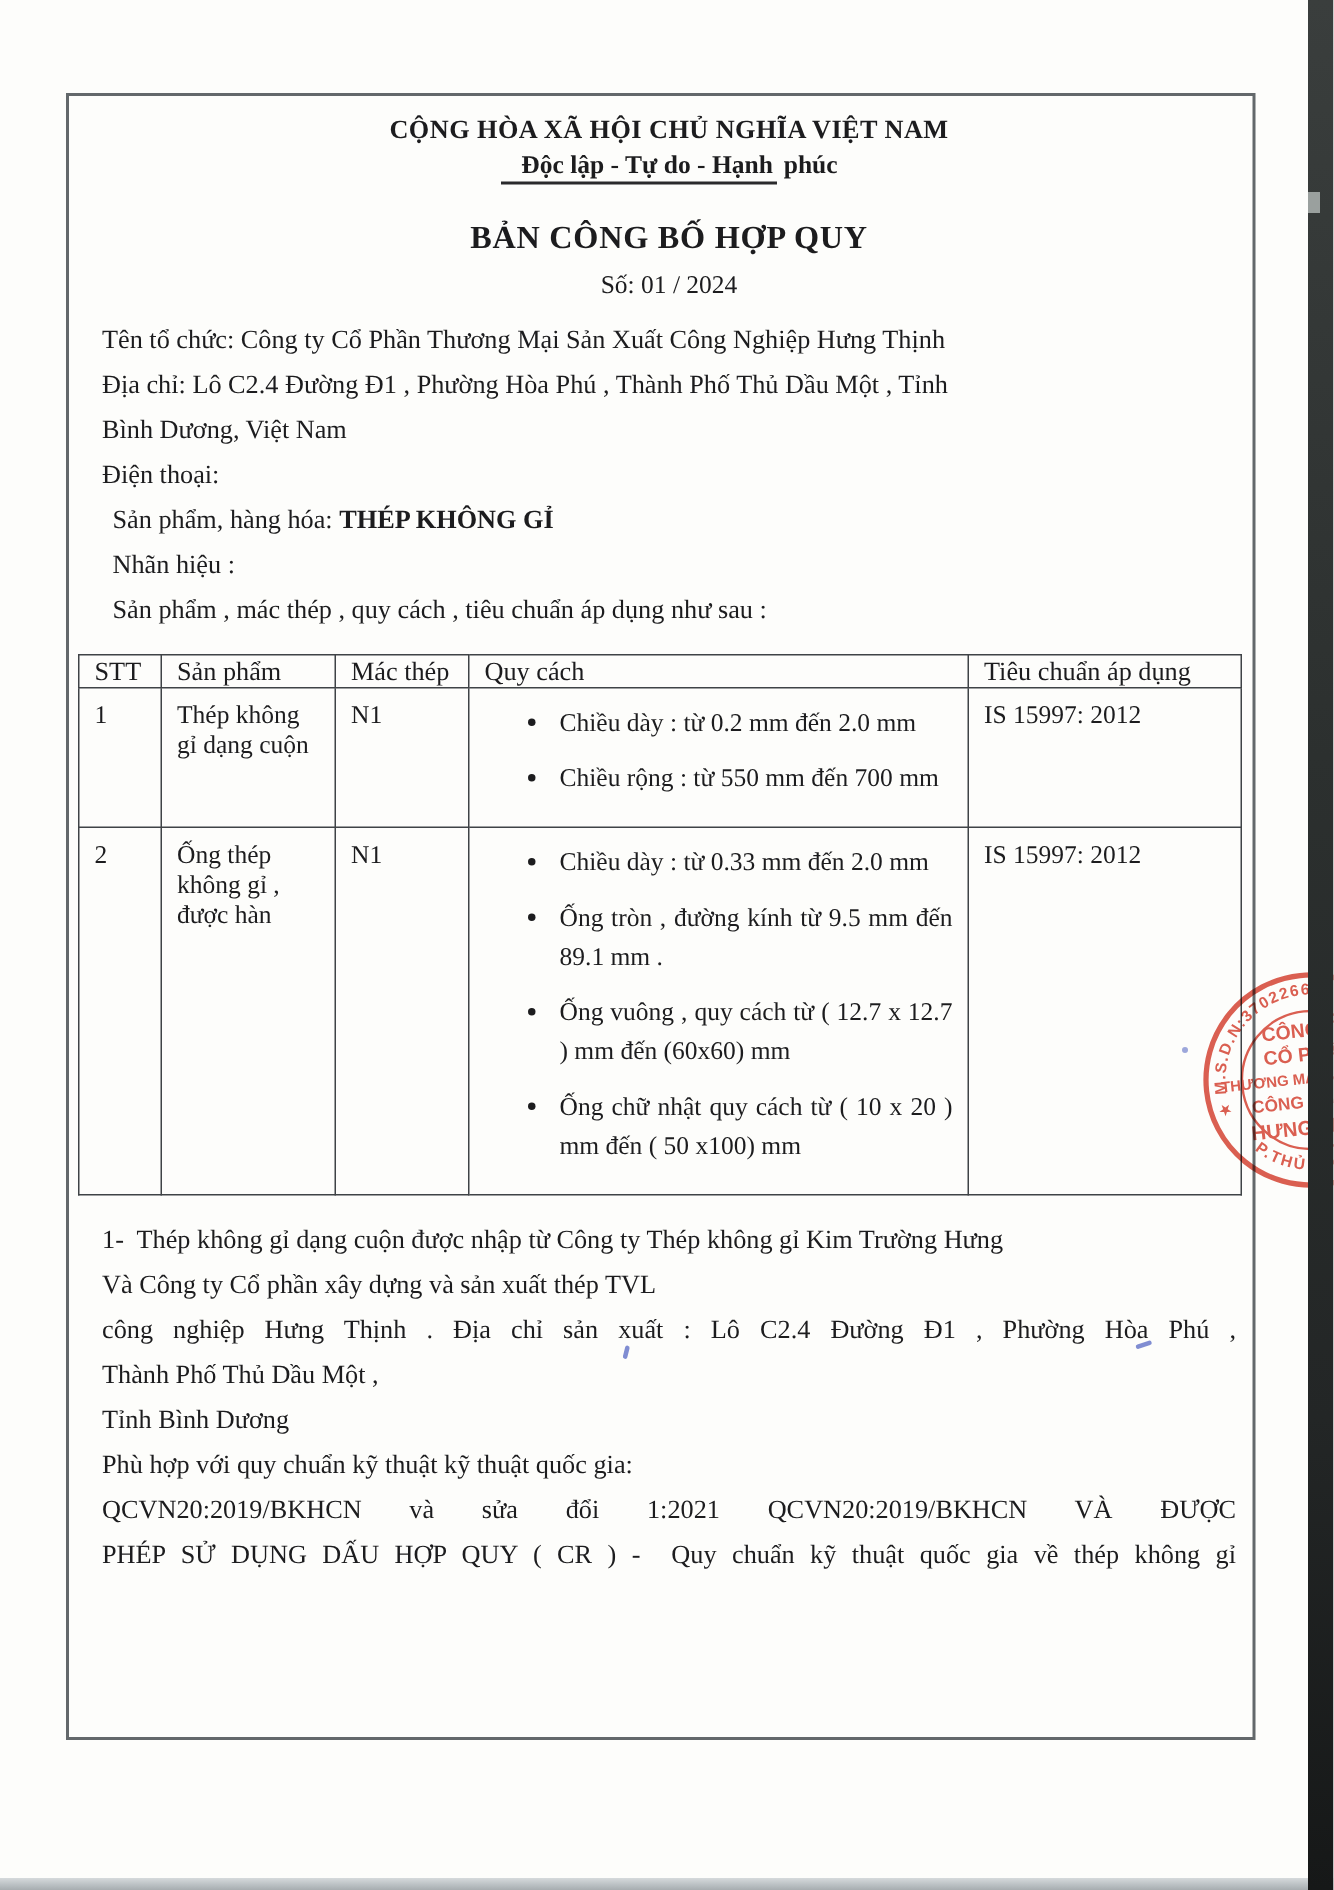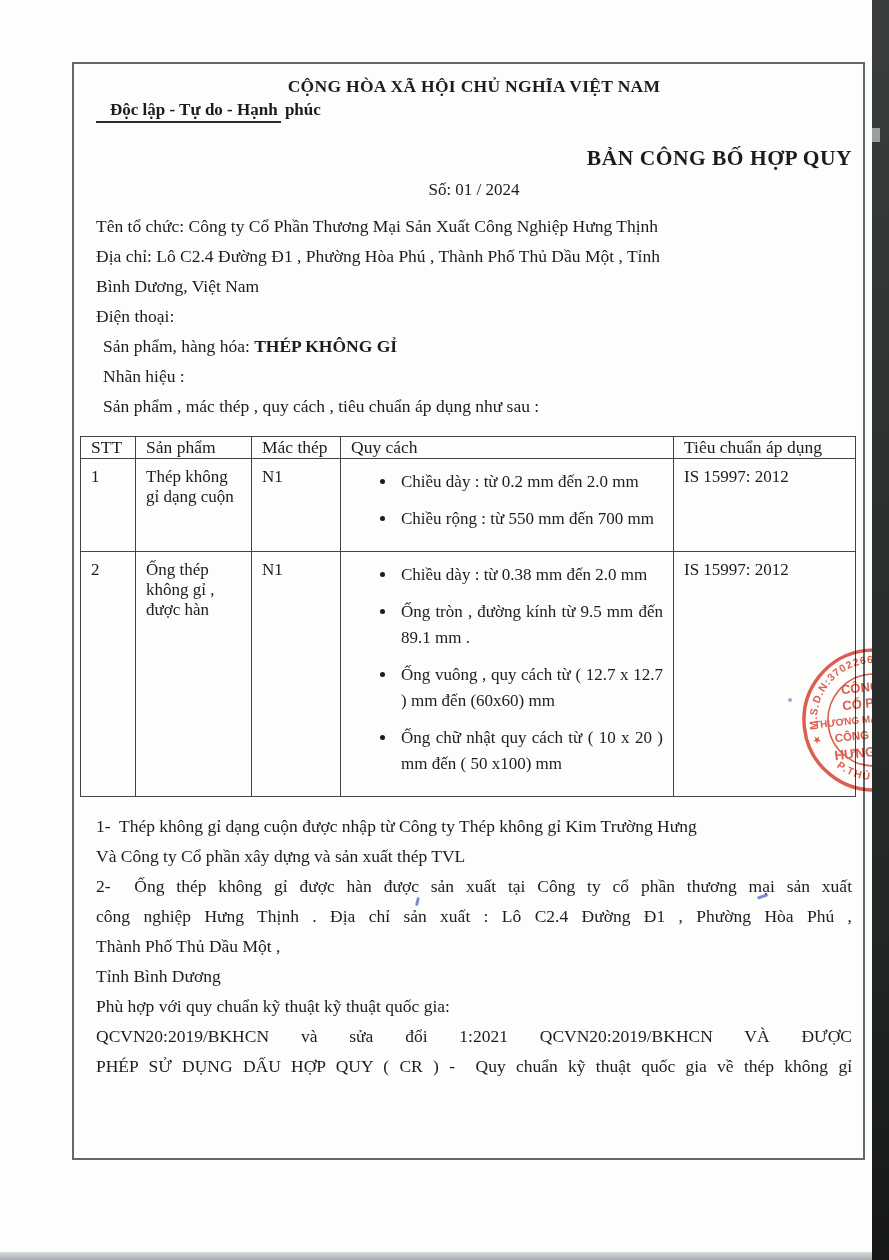--- a/index.html
+++ b/index.html
@@ -4,29 +4,29 @@
 <style>
   html,body{margin:0;padding:0;}
   body{
     width:889px;height:1260px;position:relative;overflow:hidden;
     background:#fdfdfb;
     font-family:"Liberation Serif","DejaVu Serif",serif;
     color:#1c1c1e;
   }
   
   .sheet{
-    position:absolute;left:72px;top:62px;width:793px;height:1098px;
+    position:absolute;left:44px;top:62px;width:793px;height:1098px;
     border:2px solid #63686b;box-sizing:border-box;
     padding:12px 11px 0 22px;background:transparent;
   }
   
   .nat{ text-align:center;font-weight:bold;font-size:17.5px;letter-spacing:.3px;}
-  .motto{ text-align:left;font-weight:bold;font-size:17px;margin-top:3px;}
+  .motto{ text-align:center;font-weight:bold;font-size:17px;margin-top:3px;}
   .motto .ul{ border-bottom:2px solid #2a2a2c;padding:0 3px 2px 14px;}
-  .doc-title{ text-align:right;font-weight:bold;font-size:21.5px;letter-spacing:.5px;margin-top:26px;}
+  .doc-title{ text-align:center;font-weight:bold;font-size:21.5px;letter-spacing:.5px;margin-top:26px;}
   .doc-no{ text-align:center;font-size:17px;margin-top:9px;}
   
   .info{ margin-top:11px;font-size:17.5px;line-height:30px;}
   .info .ind{ margin-left:7px;}
   .b{ font-weight:bold;}
   
   table.spec{
     border-collapse:collapse;width:775px;margin-left:-16px;margin-top:15px;
     font-size:17px;table-layout:fixed;
   }
@@ -116,35 +116,34 @@
         </ul>
       </td>
       <td>IS 15997: 2012</td>
     </tr>
     <tr>
       <td class="cell-stt">2</td>
       <td class="cell-product">Ống thép không gỉ , được hàn</td>
       <td class="cell-grade">N1</td>
       <td>
         <ul class="specs">
-          <li>Chiều dày : từ 0.38 mm đến 2.0 mm</li>
+          <li>Chiều dày : từ 0.33 mm đến 2.0 mm</li>
           <li>Ống tròn , đường kính từ 9.5 mm đến 89.1 mm .</li>
           <li>Ống vuông , quy cách từ ( 12.7 x 12.7 ) mm đến (60x60) mm</li>
           <li>Ống chữ nhật quy cách từ ( 10 x 20 ) mm đến ( 50 x100) mm</li>
         </ul>
       </td>
       <td>IS 15997: 2012</td>
     </tr>
   </tbody>
     </table>
 
   <div class="notes">
     <div class="ml21">1-&nbsp; Thép không gỉ dạng cuộn được nhập từ Công ty Thép không gỉ Kim Trường Hưng</div>
     <div class="ml21">Và Công ty Cổ phần xây dựng và sản xuất thép TVL</div>
-    <div class="ml21 stretch">2-&nbsp; Ống thép không gỉ được hàn được sản xuất tại Công ty cổ phần thương mại sản xuất</div>
     <div class="ml39 stretch">công nghiệp Hưng Thịnh . Địa chỉ sản xuất : Lô C2.4 Đường Đ1 , Phường Hòa Phú ,</div>
     <div class="ml39">Thành Phố Thủ Dầu Một ,</div>
     <div class="ml6">Tỉnh Bình Dương</div>
     <div class="ml6">Phù hợp với quy chuẩn kỹ thuật kỹ thuật quốc gia:</div>
     <div class="ml21 stretch">QCVN20:2019/BKHCN và sửa đổi 1:2021 QCVN20:2019/BKHCN VÀ ĐƯỢC</div>
     <div class="mlneg stretch">PHÉP SỬ DỤNG DẤU HỢP QUY ( CR ) -&nbsp; Quy chuẩn kỹ thuật quốc gia về thép không gỉ</div>
   </div>
 
 </div>
 

